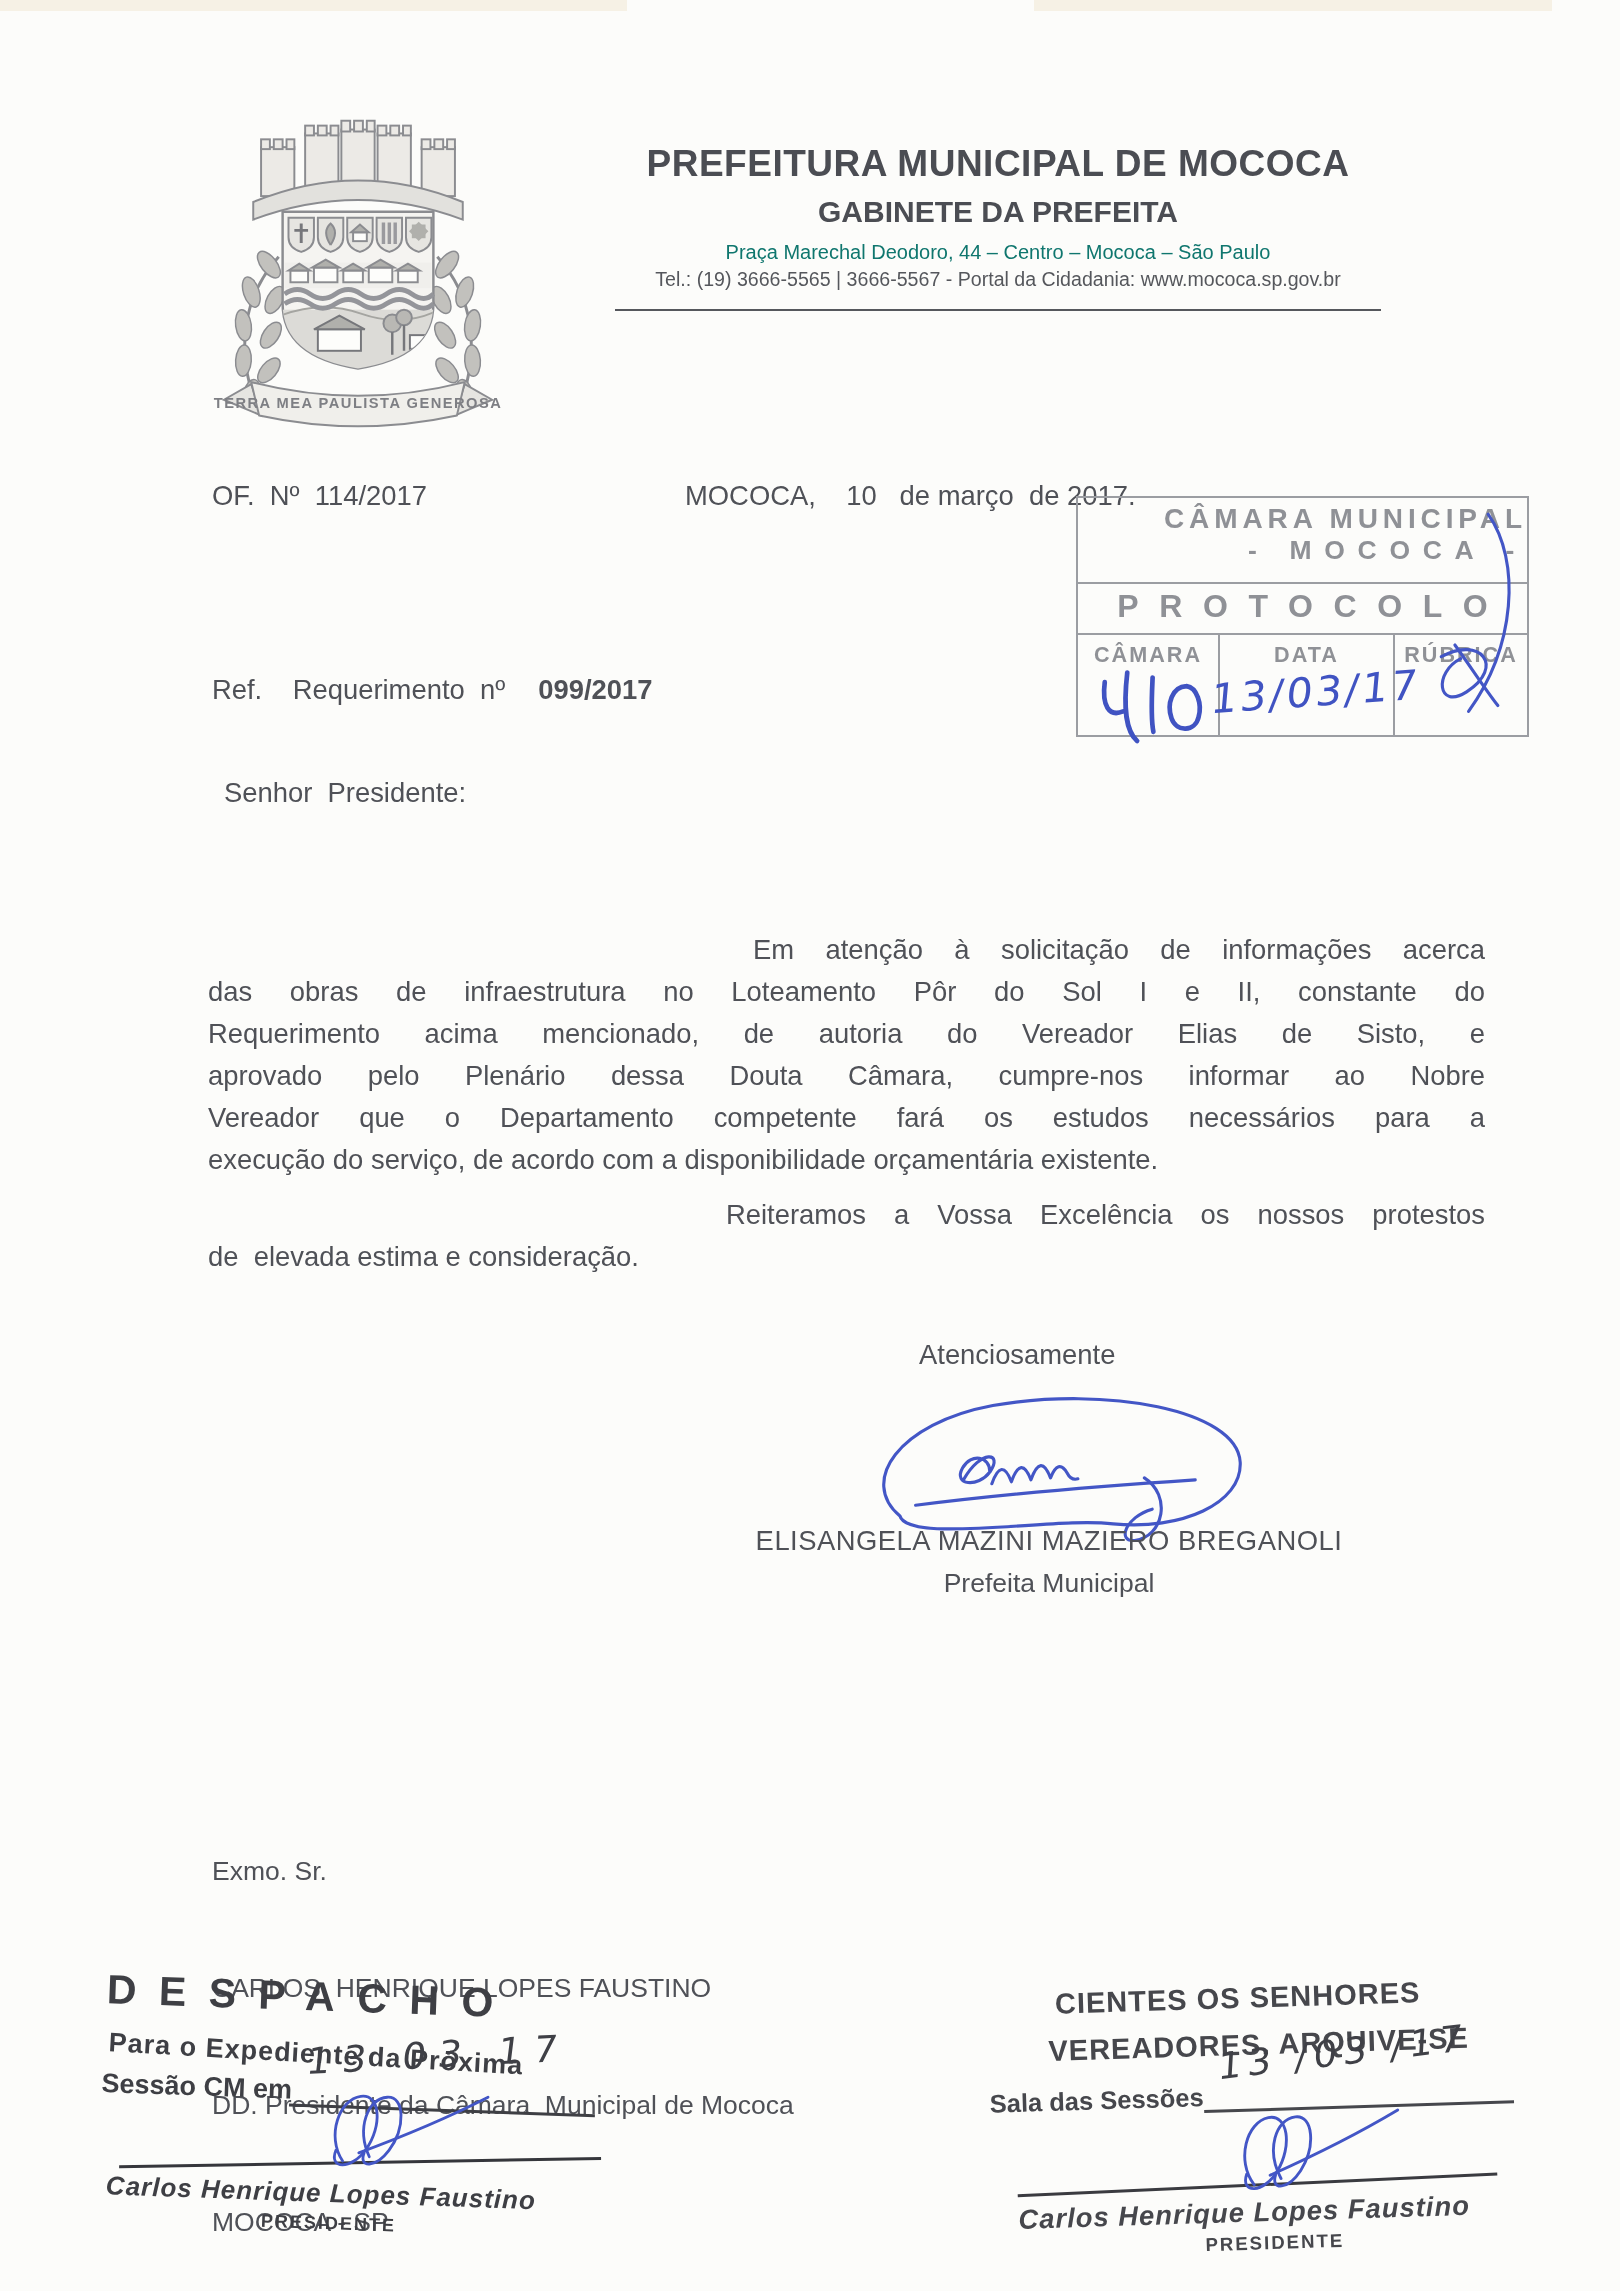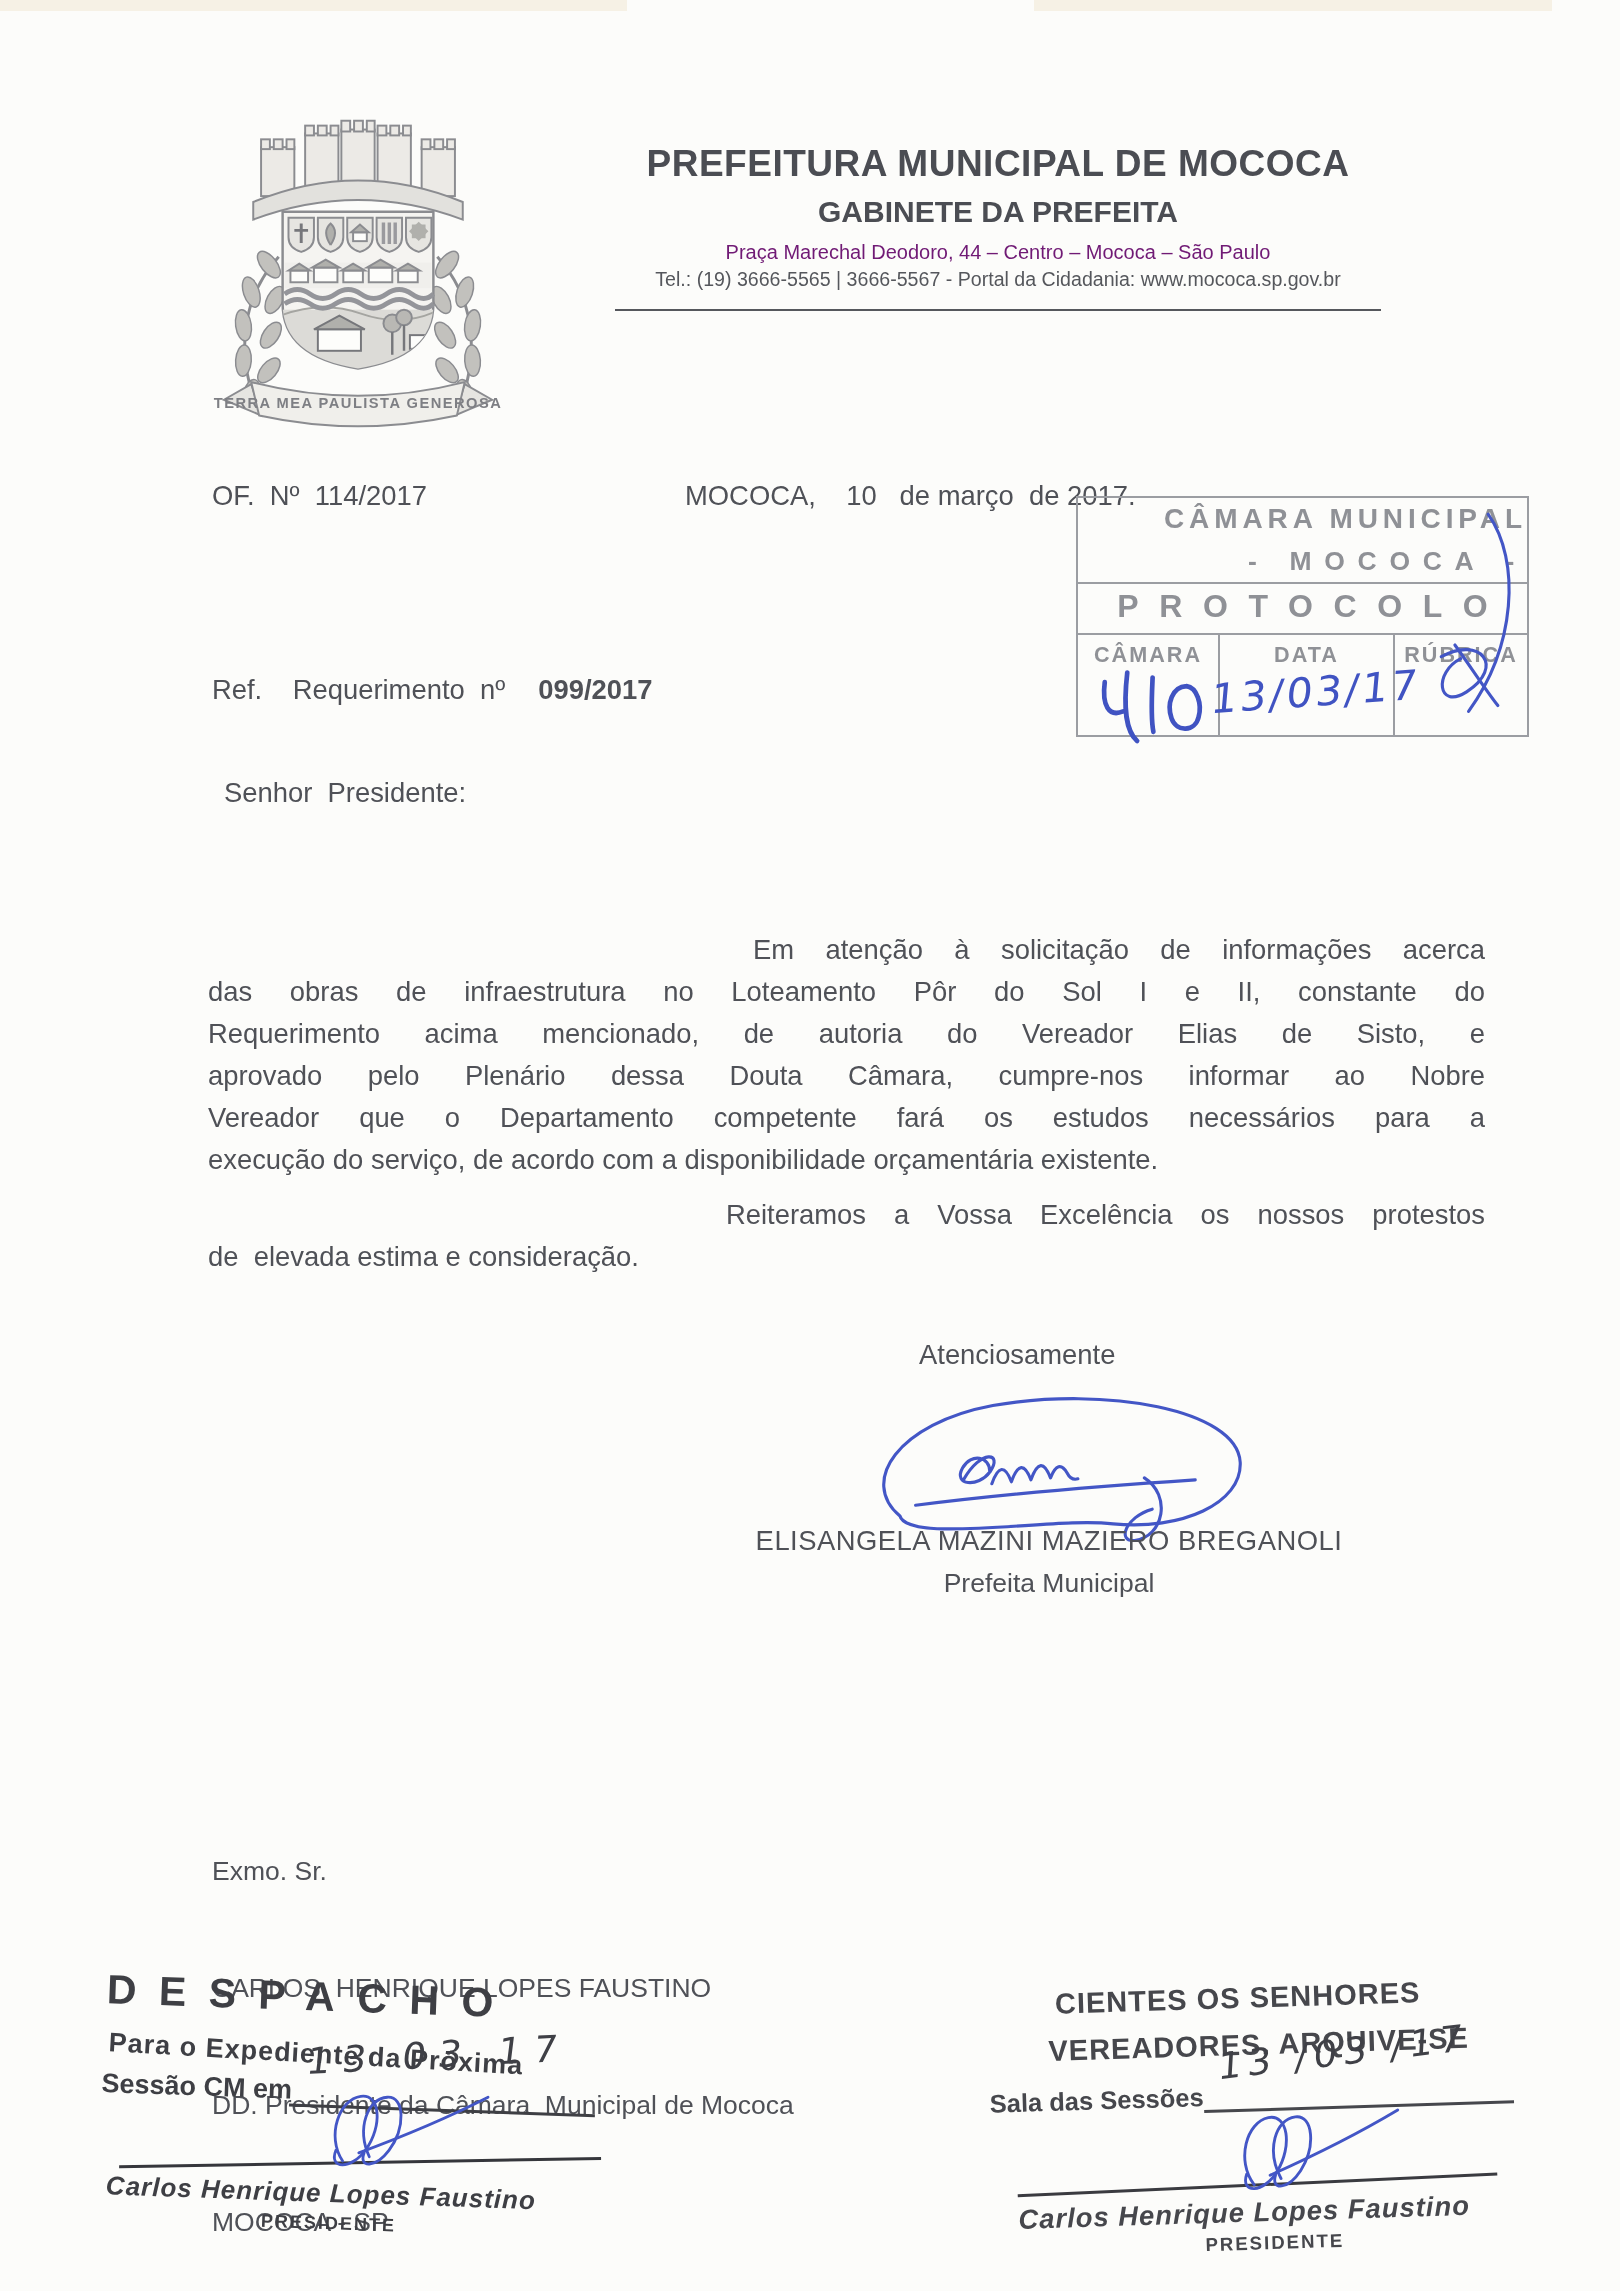--- a/index.html
+++ b/index.html
@@ -11,21 +11,21 @@
   }
   .scan-strip{position:absolute;top:0;height:10.8px;background:#f4eedd;opacity:.75;}
   .strip-a{left:0;width:627px;}
   .strip-b{left:1034px;width:518px;}
 
   
   .crest{position:absolute;left:204px;top:108px;width:308px;height:327px;}
   .head-text{position:absolute;left:606px;top:143px;width:784px;text-align:center;}
   .head-title{font-size:37px;font-weight:bold;letter-spacing:0.5px;color:#4b4d53;}
   .head-sub{font-size:30px;font-weight:bold;margin-top:9.8px;color:#4b4d53;}
-  .head-addr{font-size:20px;margin-top:11.8px;color:#701a75;}
+  .head-addr{font-size:20px;margin-top:11.8px;color:#0f766e;}
   .head-tel{font-size:19.6px;margin-top:4.9px;color:#55575c;}
   .head-rule{margin:17.6px auto 0;width:766px;border-top:2.9px solid #55575c;}
 
   
   .of-number{position:absolute;left:212px;top:480px;font-size:27.4px;white-space:pre;}
   .city-date{position:absolute;left:685px;top:480px;font-size:27.4px;white-space:pre;}
   .ref-line{position:absolute;left:212px;top:674px;font-size:27.4px;white-space:pre;}
   .ref-number{font-weight:bold;margin-left:33px;}
   .salutation{position:absolute;left:224px;top:777px;font-size:27.4px;white-space:pre;}
 
@@ -48,21 +48,21 @@
   
   .addressee{position:absolute;left:212px;top:1774px;font-size:26.5px;line-height:39px;white-space:pre-wrap;}
 
   
   .protocol-stamp{
     position:absolute;left:1076px;top:496px;width:449px;height:237px;
     border:2.9px solid #9b9da2;color:#8f9196;font-weight:bold;
   }
   .ps-org{position:absolute;top:4.9px;left:0;right:0;text-align:right;}
   .ps-org1{font-size:28px;letter-spacing:4.9px;white-space:pre;}
-  .ps-org2{font-size:26.5px;letter-spacing:12.7px;margin-top:11px;white-space:pre;}
+  .ps-org2{font-size:26.5px;letter-spacing:12.7px;margin-top:0;white-space:pre;}
   .ps-hr1{position:absolute;top:84px;left:0;right:0;border-top:2.9px solid #9b9da2;}
   .ps-title{position:absolute;top:90px;left:0;right:0;text-align:center;font-size:32px;letter-spacing:20.6px;text-indent:20.6px;}
   .ps-cells{position:absolute;top:135px;bottom:0;left:0;right:0;display:flex;border-top:2.9px solid #9b9da2;}
   .ps-cell{position:relative;padding-top:6.9px;text-align:center;font-size:21.6px;letter-spacing:2px;}
   .ps-cell-num{width:140px;border-right:2.9px solid #9b9da2;}
   .ps-cell-date{width:173px;border-right:2.9px solid #9b9da2;}
   .ps-cell-rub{flex:1;}
   .hand-num{position:absolute;left:11.8px;top:25.5px;width:118px;height:94px;transform:rotate(-3deg);}
   .hand-date{
     position:absolute;left:-7.8px;top:33px;font-size:41px;font-weight:normal;

